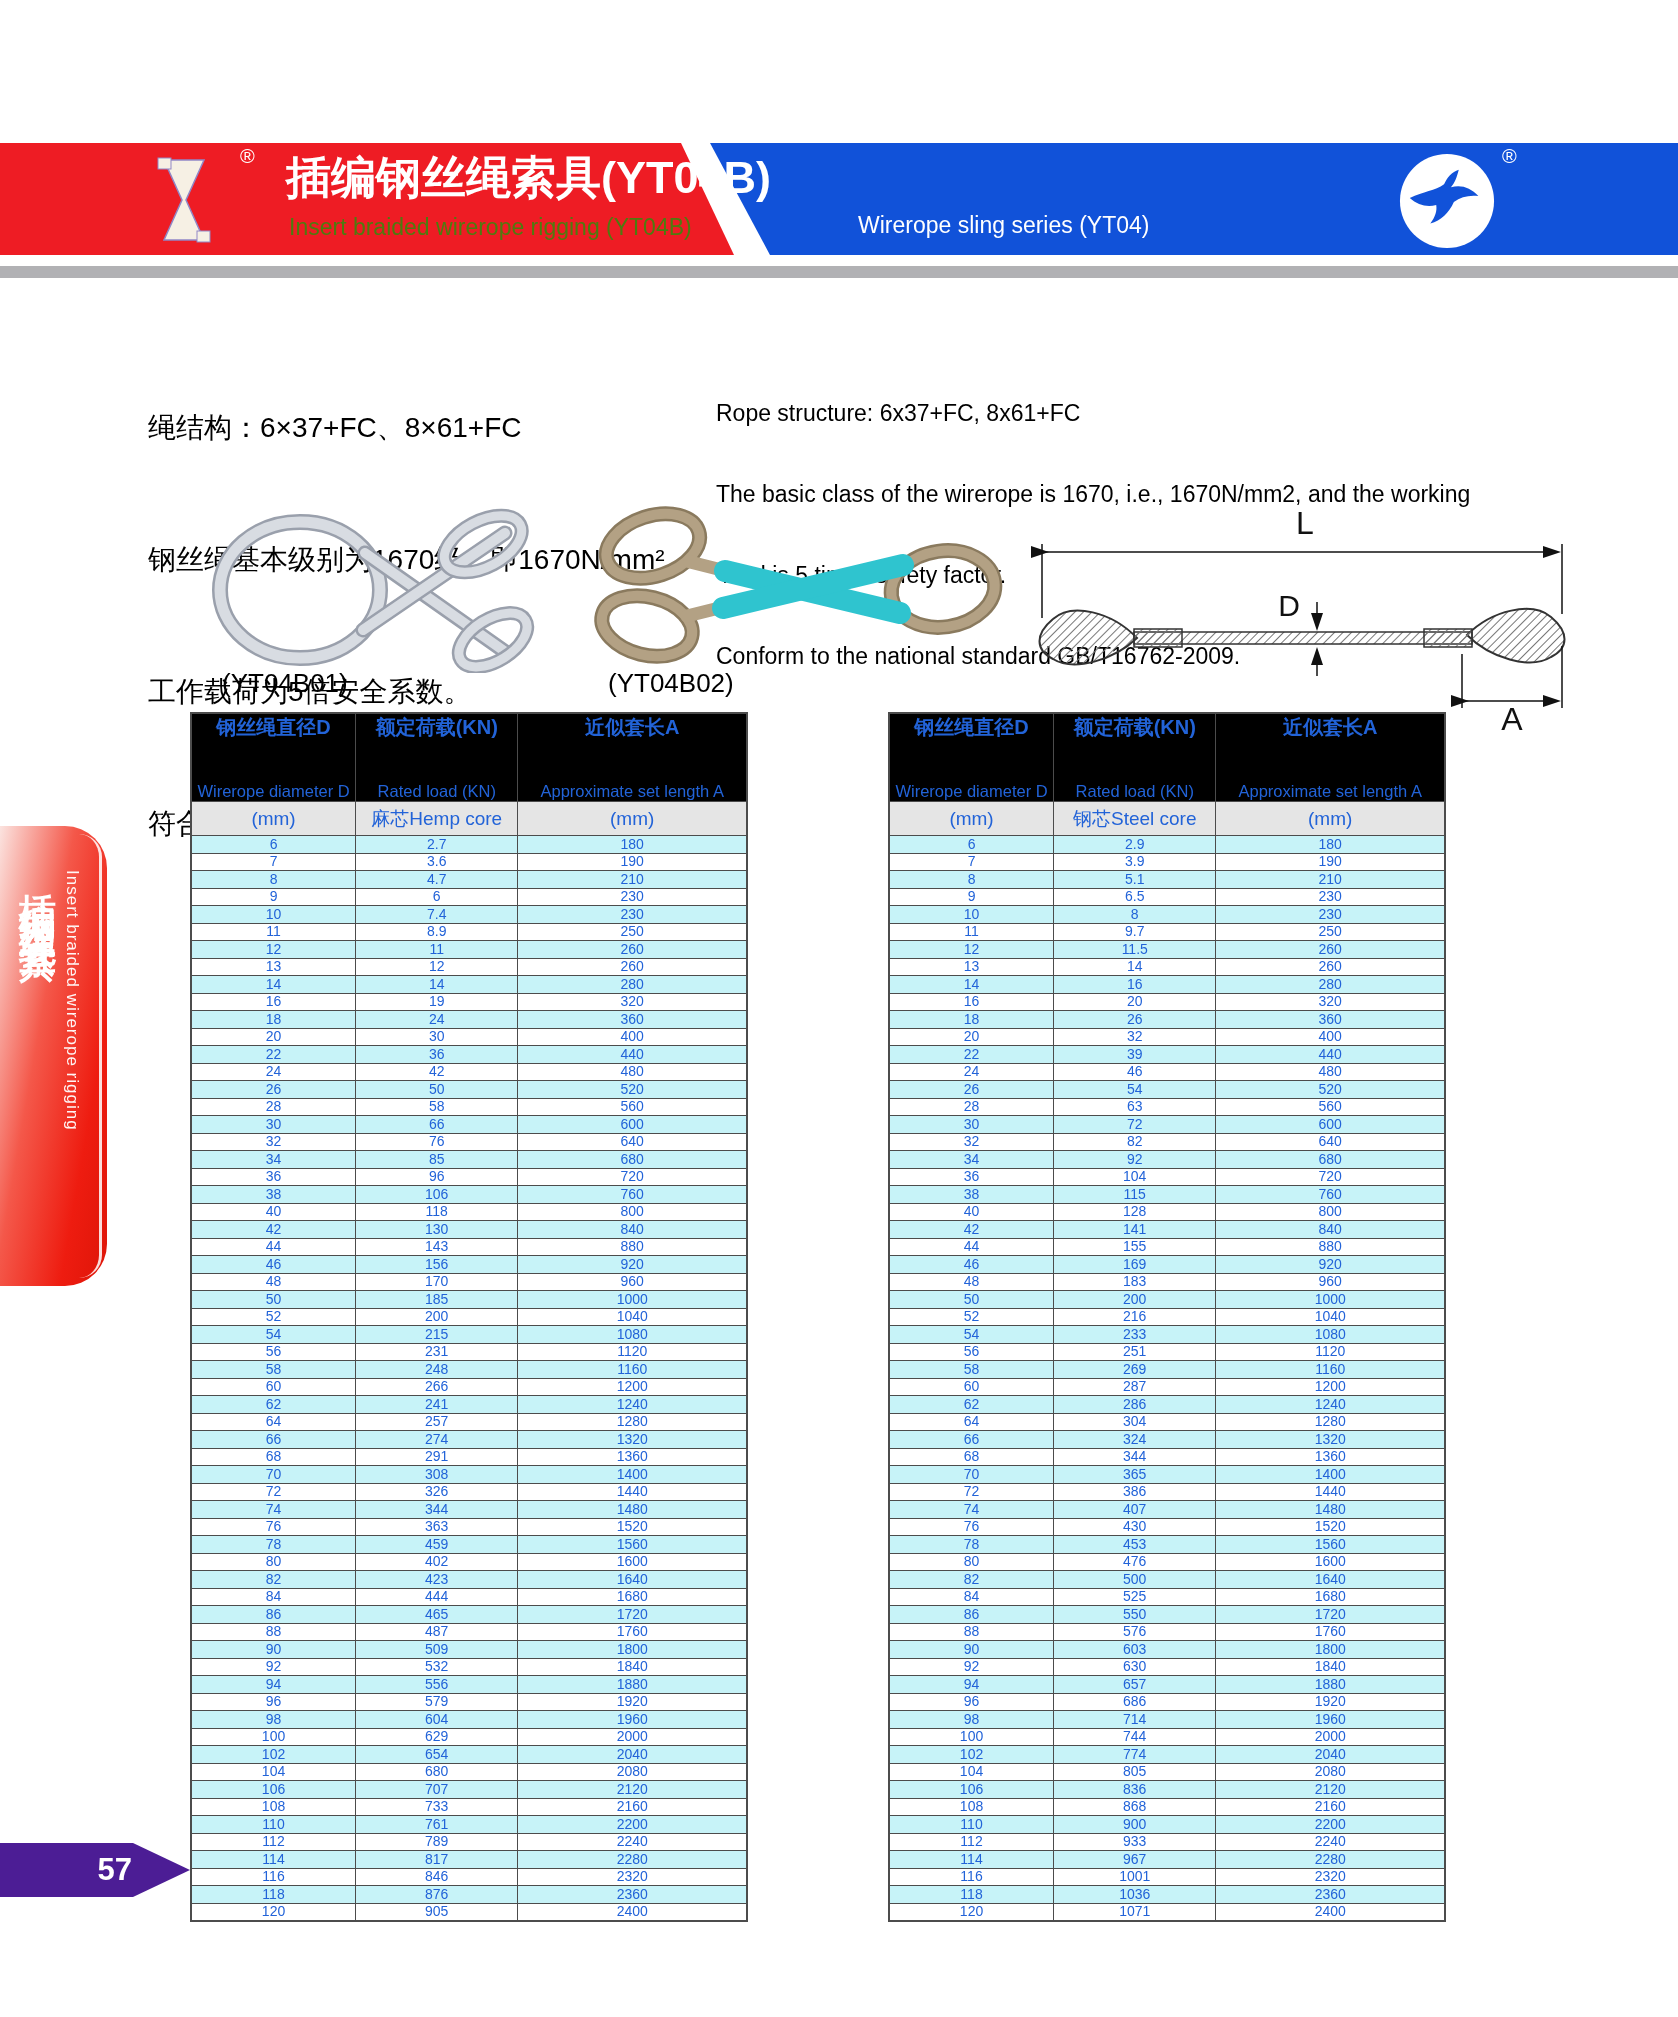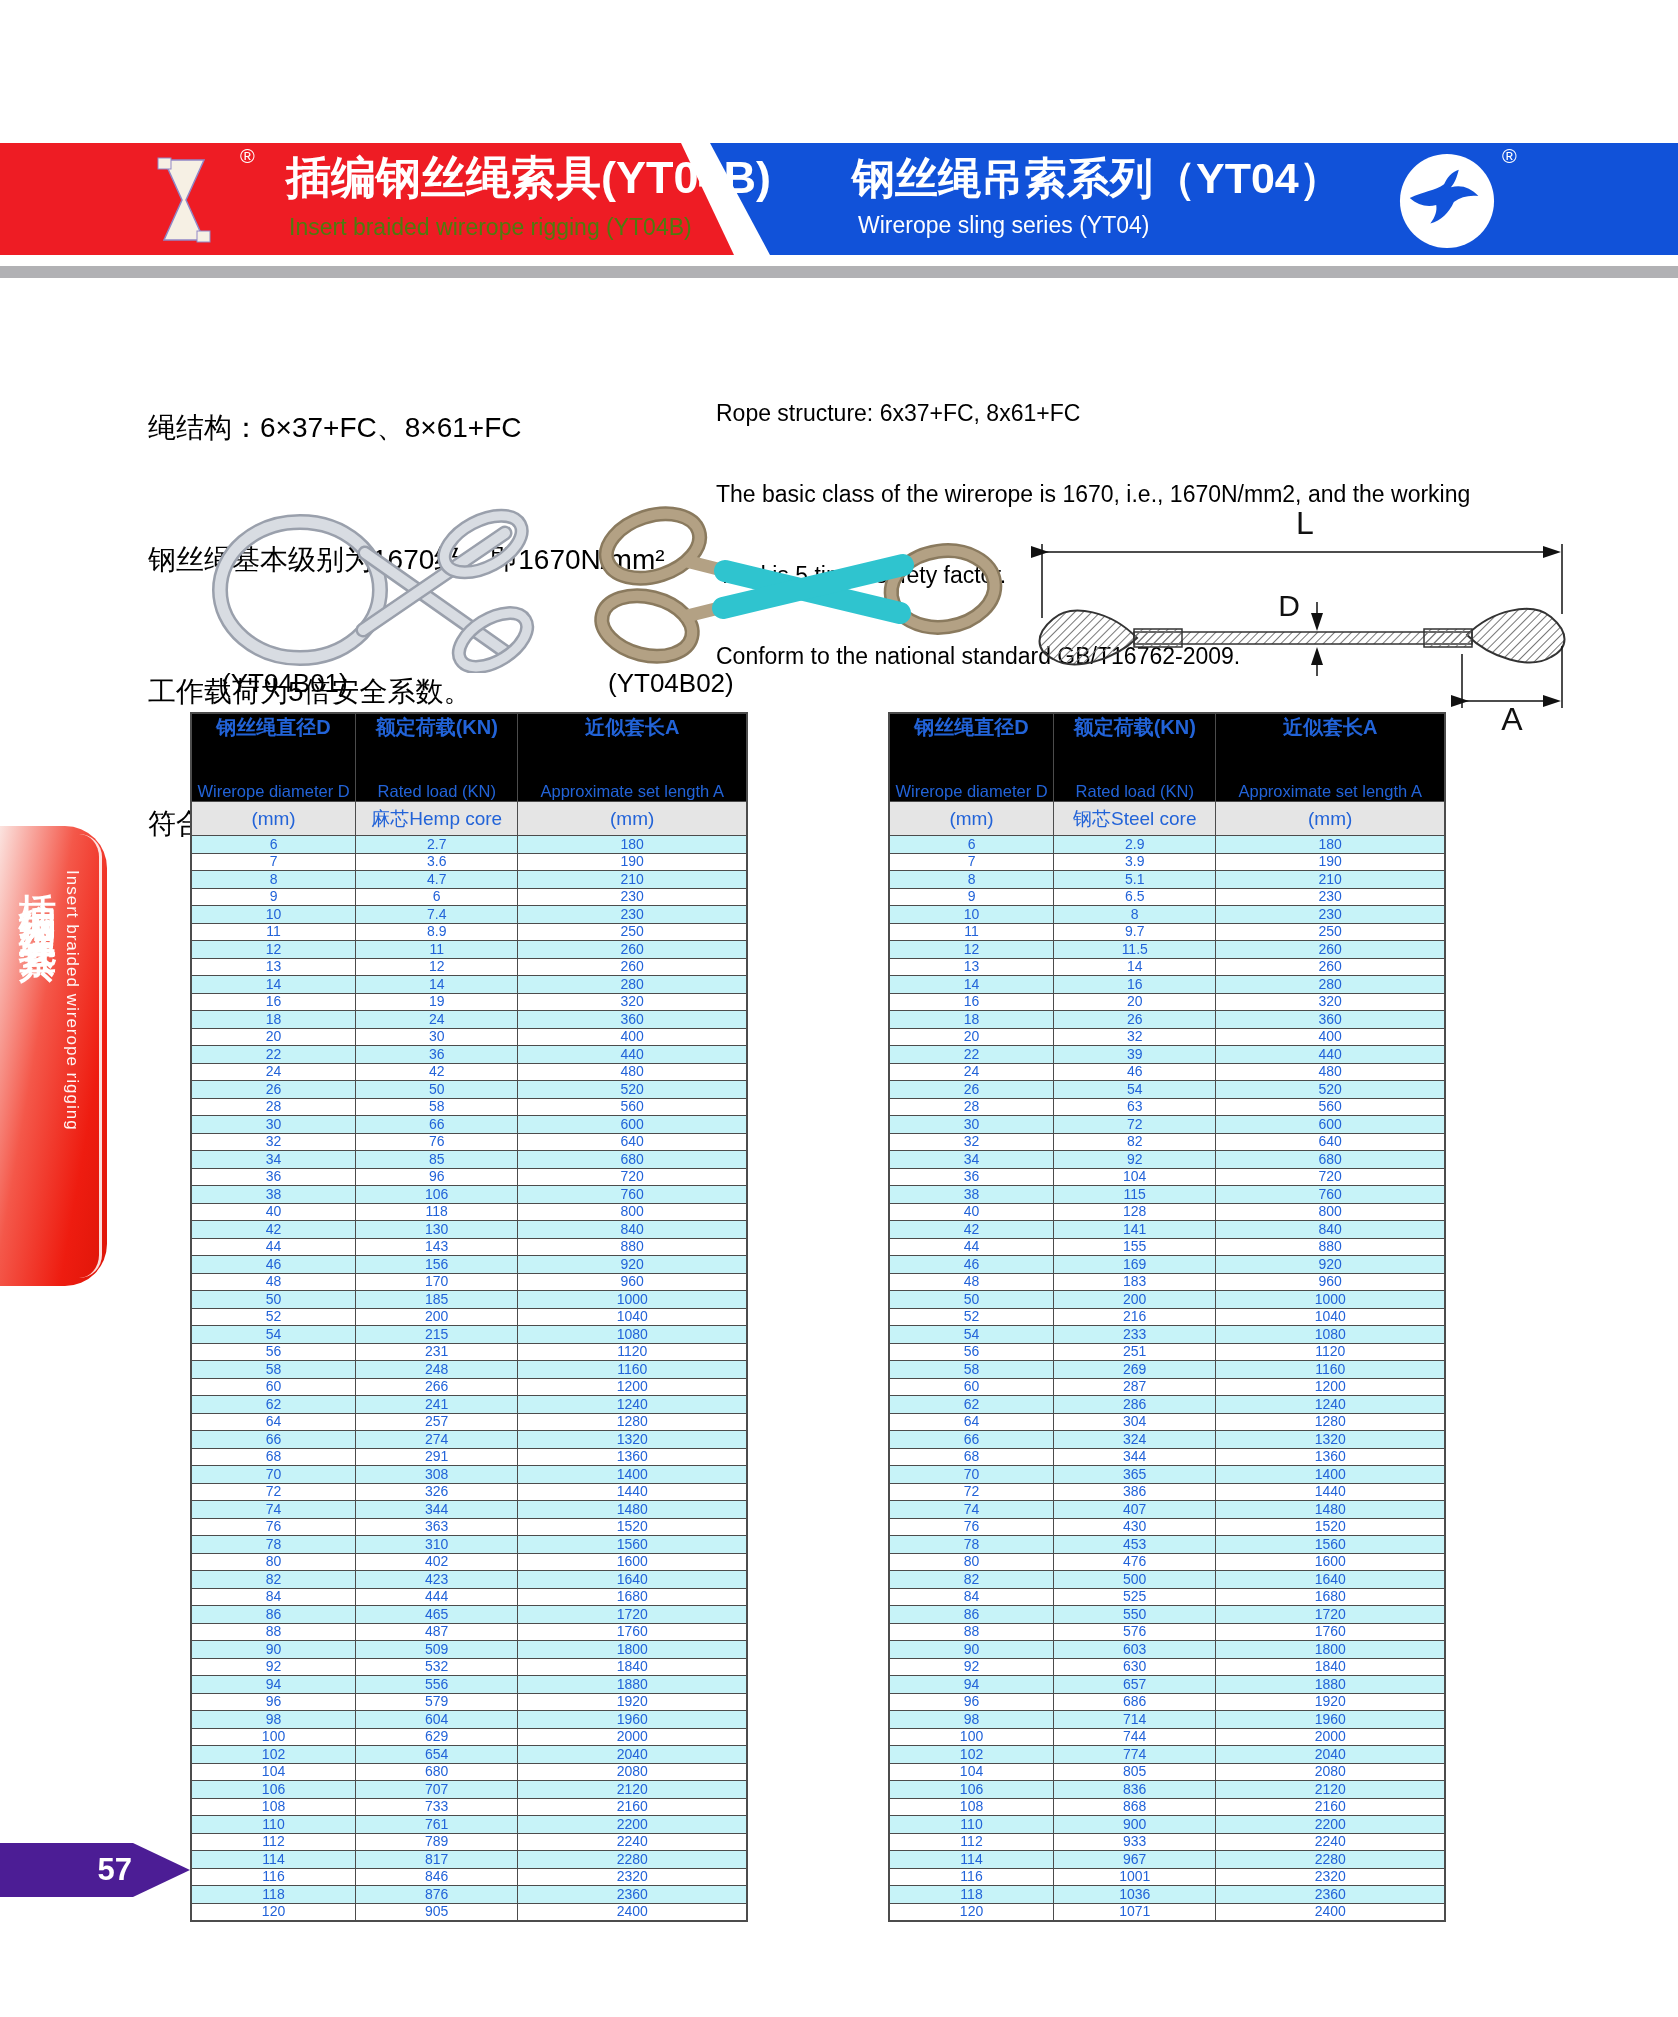--- a/index.html
+++ b/index.html
@@ -73,21 +73,20 @@
 
   <svg class="logo-k" viewBox="0 0 100 100">
     <polygon points="30,10 70,10 52,50 70,90 30,90 48,50" fill="#f6f0e4" stroke="#9187c6" stroke-width="1.5"></polygon>
     <rect x="24" y="8" width="13" height="11" fill="#f6f0e4" stroke="#9187c6" stroke-width="1"></rect>
     <rect x="63" y="81" width="13" height="11" fill="#f6f0e4" stroke="#9187c6" stroke-width="1"></rect>
   </svg>
   <div class="reg-mark" style="left:240px;top:146px;">®</div>
   <div class="red-title-zh">插编钢丝绳索具(YT04B)</div>
   <div class="red-title-en">Insert braided wirerope rigging (YT04B)</div>
 
-  <div class="blue-title-zh">钢丝绳吊索系列（YT04）</div>
   <div class="blue-title-en">Wirerope sling series (YT04)</div>
   <svg class="bird-logo" viewBox="0 0 100 100">
     <circle cx="50" cy="50" r="48" fill="#ffffff"></circle>
     <path d="M12 47 C26 40 38 40 47 33 C50 26 55 20 62 18 C60 26 58 31 54 36 C64 33 74 36 82 45 C72 44 64 46 57 51 C52 62 44 70 33 73 C38 66 40 60 39 54 C30 57 20 54 12 47 Z" fill="#1152d9"></path>
   </svg>
   <div class="reg-mark" style="left:1502px;top:146px;">®</div>
 
   <div class="gray-bar"></div>
 
   <div class="intro-zh">
@@ -390,21 +389,21 @@
             <td>344</td>
             <td>1480</td>
           </tr>
           <tr>
             <td>76</td>
             <td>363</td>
             <td>1520</td>
           </tr>
           <tr class="stripe">
             <td>78</td>
-            <td>310</td>
+            <td>459</td>
             <td>1560</td>
           </tr>
           <tr>
             <td>80</td>
             <td>402</td>
             <td>1600</td>
           </tr>
           <tr class="stripe">
             <td>82</td>
             <td>423</td>

